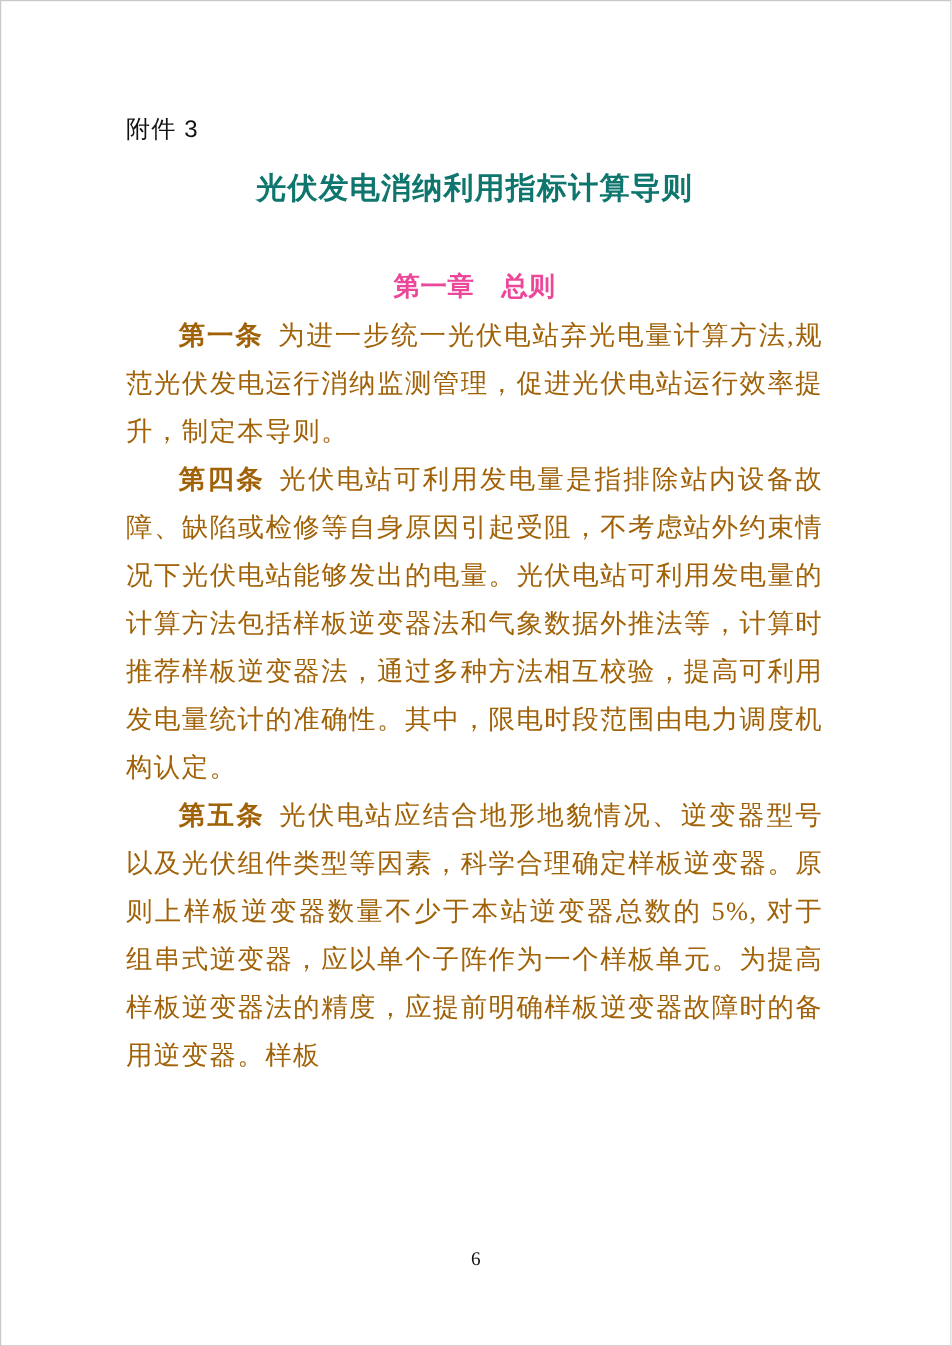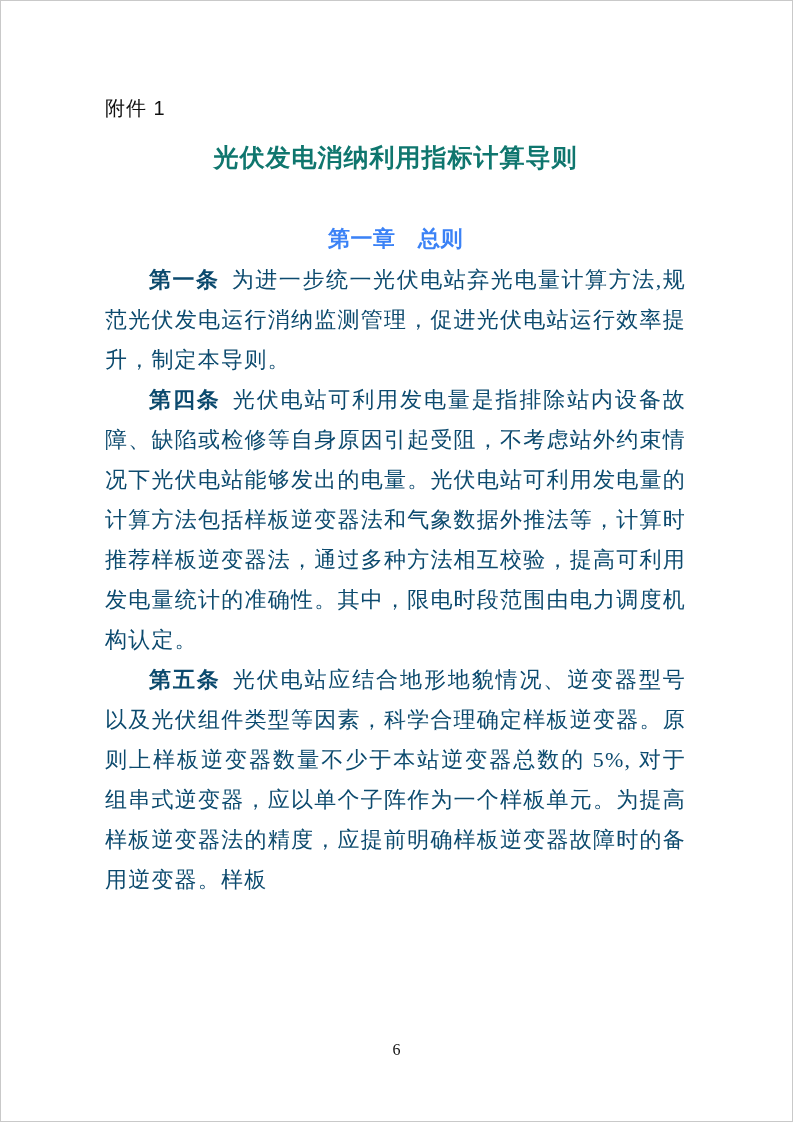--- a/index.html
+++ b/index.html
@@ -34,39 +34,39 @@
     letter-spacing: 1px;
     color: #0f766e;
   }
   .chapter-heading {
     text-align: center;
     font-family: "Liberation Sans", "DejaVu Sans", sans-serif;
     font-weight: 700;
     font-size: 22px;
     line-height: 26px;
     letter-spacing: 0.5px;
-    color: #3b82f6;
+    color: #ec4899;
   }
   .chapter-heading.first {
     margin-top: 54px;
   }
   .chapter-heading.second {
     margin-top: 2px;
     margin-bottom: 2px;
   }
   .para {
     margin: 0;
     font-family: "Liberation Serif", "DejaVu Serif", serif;
     font-size: 22px;
     line-height: 40px;
     letter-spacing: 1.2px;
     text-align: justify;
     text-justify: inter-ideograph;
     text-indent: 2em;
-    color: #0c4a6e;
+    color: #a16207;
   }
   .para.first-after-heading { margin-top: 8px; }
   .lead {
     font-family: "Liberation Sans", "DejaVu Sans", sans-serif;
     font-weight: 700;
     margin-right: 0.55em;
   }
   .page-number {
     position: absolute;
     left: 0;
@@ -77,21 +77,21 @@
     font-size: 16px;
     color: #111111;
   }
 </style>
 </head>
 <body>
 
 <div class="page">
   <div class="content">
 
-    <div class="attachment">附件 1</div>
+    <div class="attachment">附件 3</div>
 
     <div class="doc-title">光伏发电消纳利用指标计算导则</div>
 
     <div class="chapter-heading first">第一章　总则</div>
 
     <p class="para first-after-heading">
       <span class="lead">第一条</span><span>为进一步统一光伏电站弃光电量计算方法,规范光伏发电运行消纳监测管理，促进光伏电站运行效率提升，制定本导则。</span>
     </p>
 
 

